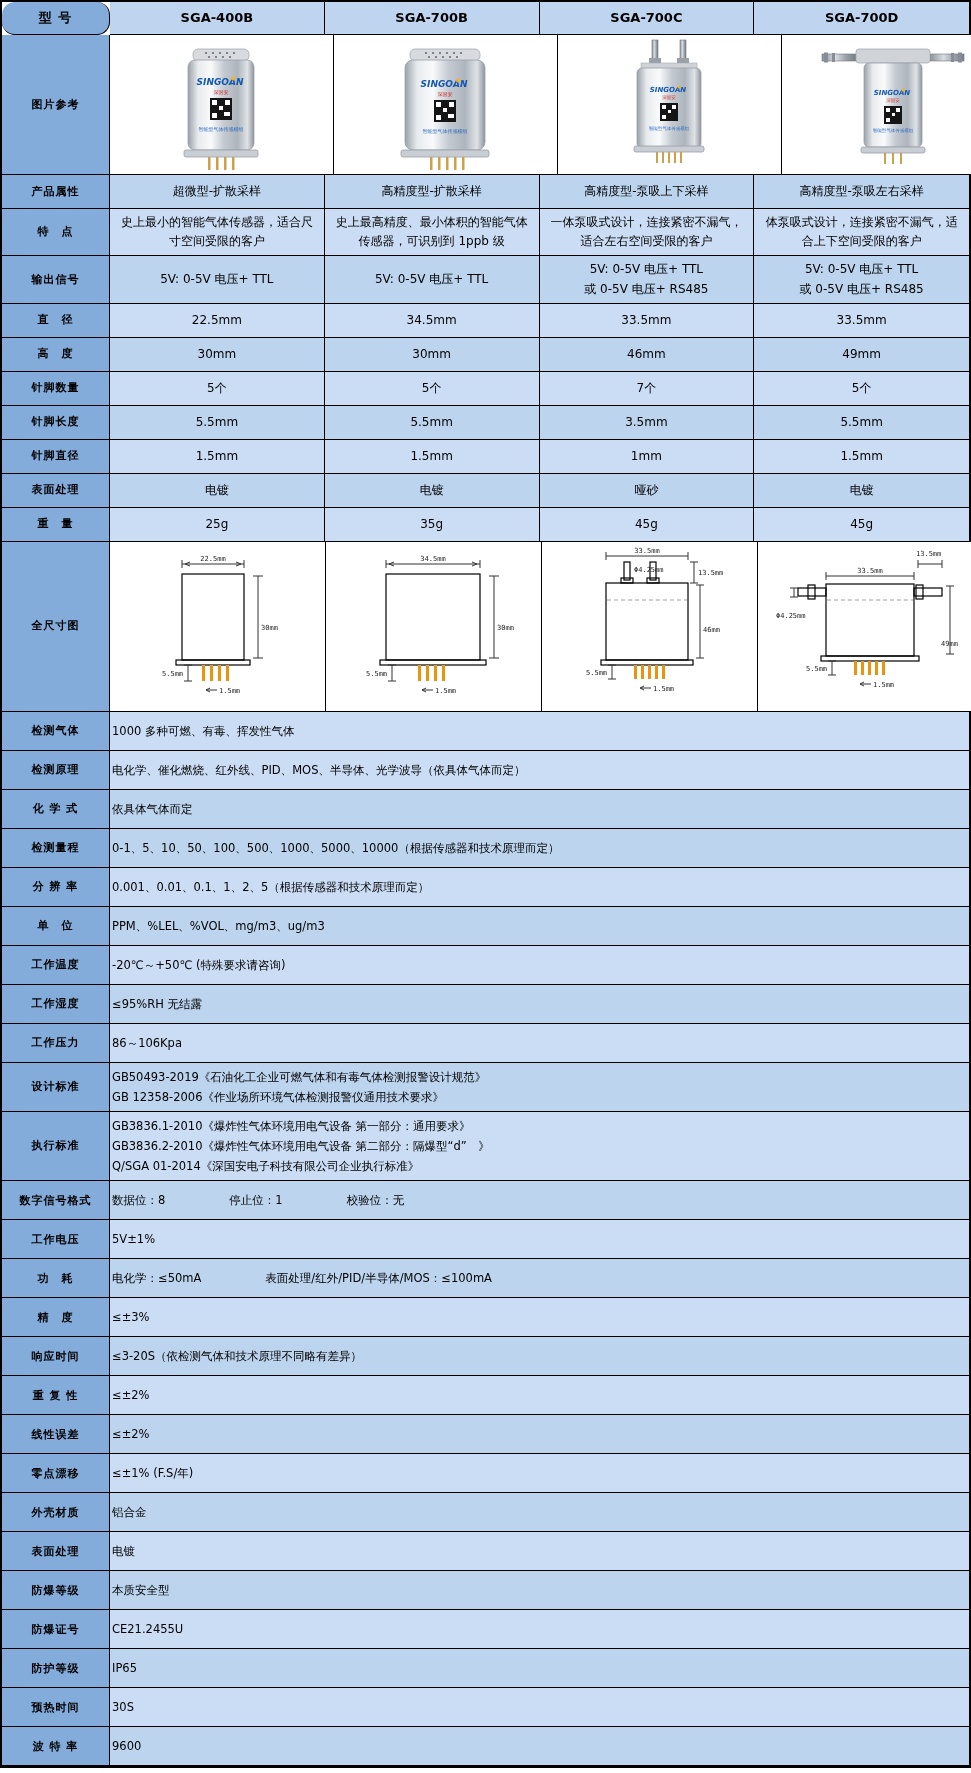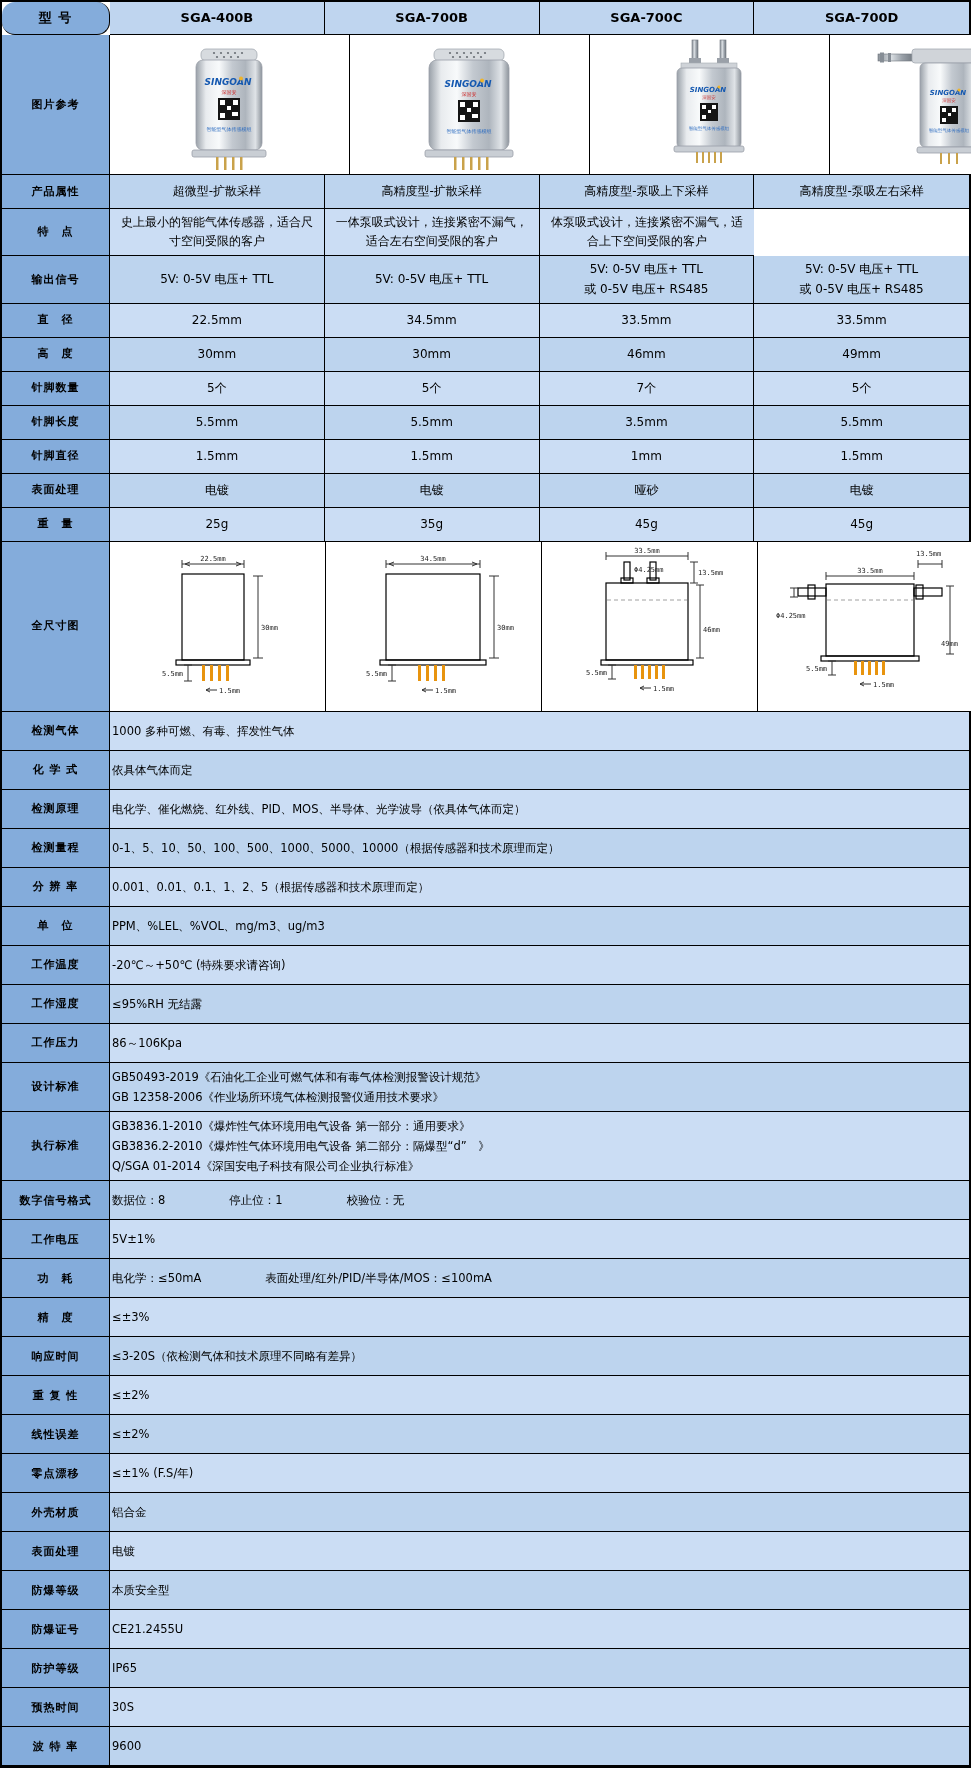--- a/index.html
+++ b/index.html
@@ -10,21 +10,21 @@
   .cols2{grid-template-columns:108px 1fr;}
   .cell{border-right:1.5px solid #000;border-bottom:1.5px solid #000;box-sizing:border-box;
         display:flex;align-items:center;justify-content:center;text-align:center;
         padding:4px 6px;font-size:12px;line-height:1.6;white-space:pre-line;min-height:34px;}
   .row > .cell:last-child{border-right:none;}
   .lab{background:var(--label-bg);font-weight:bold;font-size:11px;letter-spacing:1px;}
   .head .cell{font-weight:bold;font-size:13px;background:var(--header-bg);min-height:33px;}
   .head .lab{background:var(--label-bg);border-radius:13px;}
   .shade-a .val{background:var(--shade-a);}
   .shade-b .val{background:var(--shade-b);}
-  .photo-cell{background:#fff;padding:12px;height:140px;}
+  .photo-cell{background:#fff;padding:4px;height:140px;}
   .drw-cell{background:#fff;padding:0;height:170px;}
   .cols2 .cell{min-height:39px;}
   .valfull{justify-content:center;align-items:flex-start;flex-direction:column;
            text-align:left;padding-left:2px;font-size:11.5px;line-height:1.75;}
   .seg:not(:last-child){margin-right:64px;}
   svg{display:block;}
   .drw text{font-family:"DejaVu Sans Mono",monospace;font-size:7px;fill:#222;}
   .drw .dim{stroke:#333;stroke-width:1;fill:none;}
   .drw .body{stroke:#000;stroke-width:1.2;fill:none;}
   .drw .dash{stroke:#888;stroke-width:0.8;stroke-dasharray:4 3;fill:none;}
@@ -210,20 +210,21 @@
       <div class="row cols5 shade-b">
         <div class="cell lab">产品属性</div>
         <div class="cell val">超微型-扩散采样</div>
         <div class="cell val">高精度型-扩散采样</div>
         <div class="cell val">高精度型-泵吸上下采样</div>
         <div class="cell val">高精度型-泵吸左右采样</div>
       </div>
       <div class="row cols5 shade-a">
         <div class="cell lab">特　点</div>
         <div class="cell val">史上最小的智能气体传感器，适合尺寸空间受限的客户</div>
+        <div class="cell val">史上最高精度、最小体积的智能气体传感器，可识别到 1ppb 级</div>
         <div class="cell val">一体泵吸式设计，连接紧密不漏气，适合左右空间受限的客户</div>
         <div class="cell val">体泵吸式设计，连接紧密不漏气，适合上下空间受限的客户</div>
       </div>
       <div class="row cols5 shade-b">
         <div class="cell lab">输出信号</div>
         <div class="cell val">5V: 0-5V 电压+ TTL</div>
         <div class="cell val">5V: 0-5V 电压+ TTL</div>
         <div class="cell val">5V: 0-5V 电压+ TTL
 或 0-5V 电压+ RS485</div>
         <div class="cell val">5V: 0-5V 电压+ TTL
@@ -385,28 +386,28 @@
         <text x="115" y="145">1.5mm</text>
       </svg>
     </div>
   </div>
 
   <div id="full-rows">
       <div class="row cols2 shade-a">
         <div class="cell lab">检测气体</div>
         <div class="cell val valfull"><div class="line"><span class="seg">1000 多种可燃、有毒、挥发性气体</span></div></div>
       </div>
+      <div class="row cols2 shade-a">
+        <div class="cell lab">检测原理</div>
+        <div class="cell val valfull"><div class="line"><span class="seg">电化学、催化燃烧、红外线、PID、MOS、半导体、光学波导（依具体气体而定）</span></div></div>
+      </div>
       <div class="row cols2 shade-b">
         <div class="cell lab">化 学 式</div>
         <div class="cell val valfull"><div class="line"><span class="seg">依具体气体而定</span></div></div>
       </div>
-      <div class="row cols2 shade-a">
-        <div class="cell lab">检测原理</div>
-        <div class="cell val valfull"><div class="line"><span class="seg">电化学、催化燃烧、红外线、PID、MOS、半导体、光学波导（依具体气体而定）</span></div></div>
-      </div>
       <div class="row cols2 shade-b">
         <div class="cell lab">检测量程</div>
         <div class="cell val valfull"><div class="line"><span class="seg">0-1、5、10、50、100、500、1000、5000、10000（根据传感器和技术原理而定）</span></div></div>
       </div>
       <div class="row cols2 shade-a">
         <div class="cell lab">分 辨 率</div>
         <div class="cell val valfull"><div class="line"><span class="seg">0.001、0.01、0.1、1、2、5（根据传感器和技术原理而定）</span></div></div>
       </div>
       <div class="row cols2 shade-b">
         <div class="cell lab">单　位</div>

